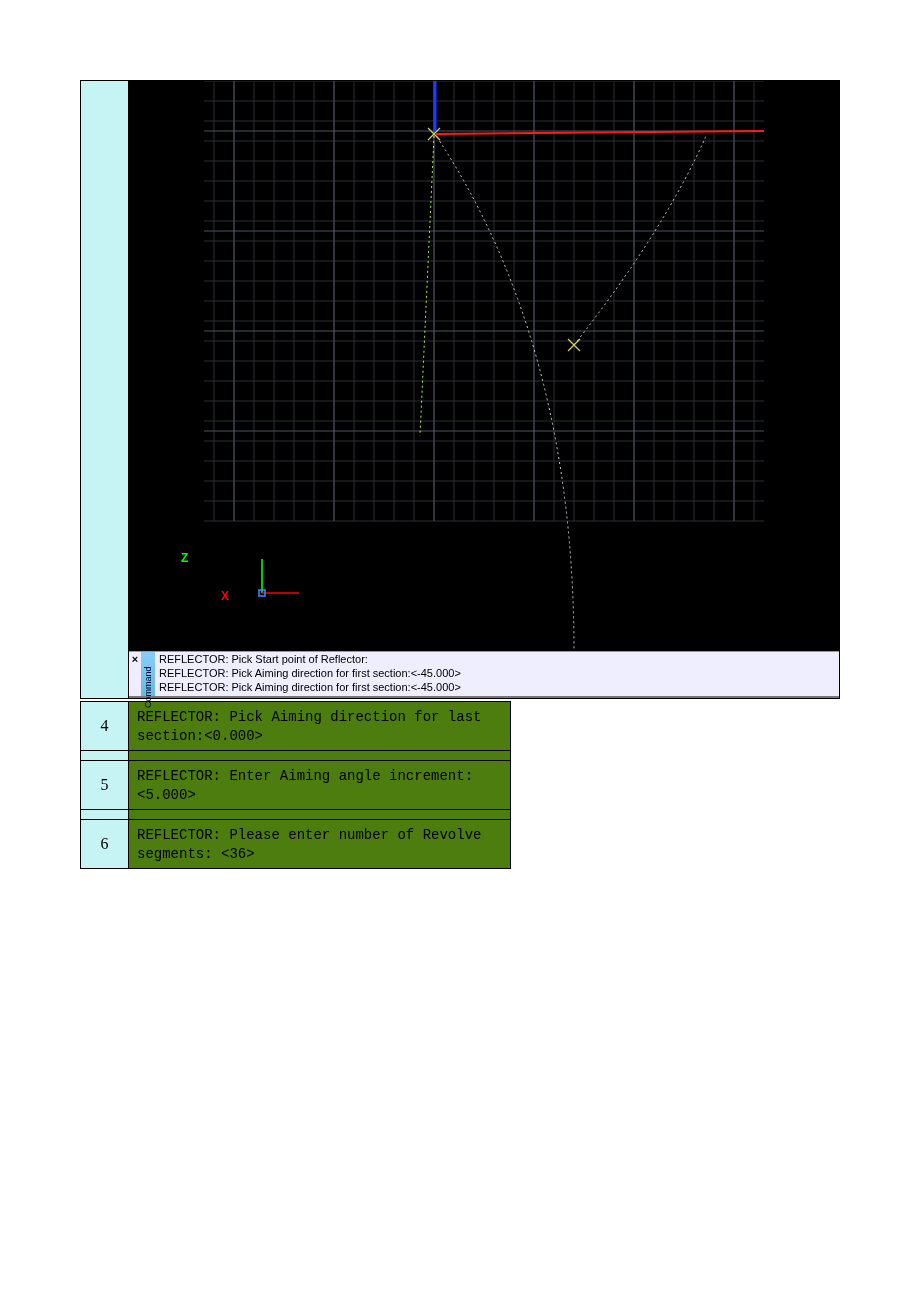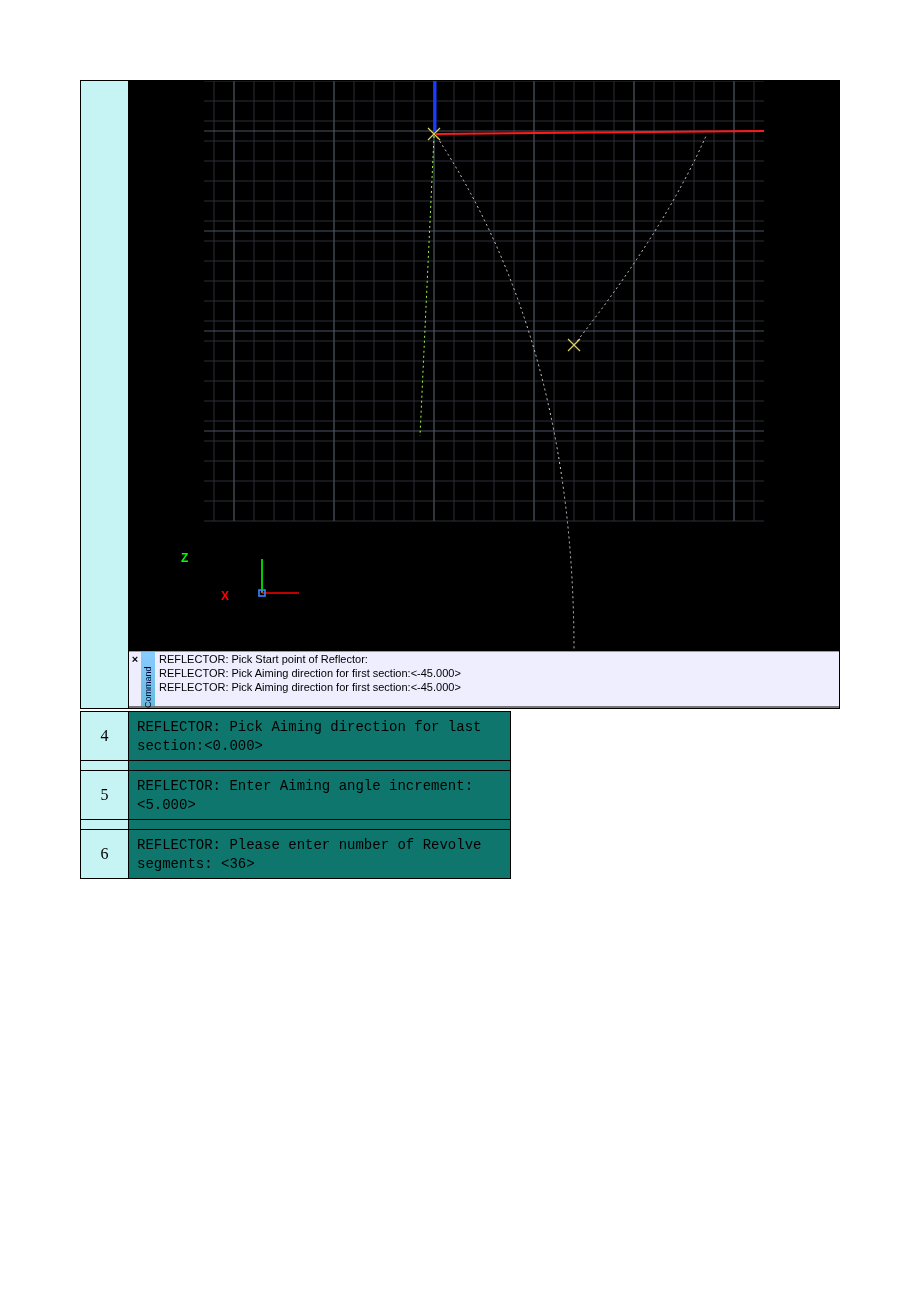--- a/index.html
+++ b/index.html
@@ -10,26 +10,26 @@
   .vpcell { flex: 1; display: flex; flex-direction: column; }
   .viewport { position: relative; background: #000; height: 570px; overflow: hidden; }
   .viewport svg { position: absolute; inset: 0; width: 100%; height: 100%; }
   .axis-label { position: absolute; font: bold 12px Arial; user-select: none; }
   .axZ { color: #0f0; left: 52px; top: 470px; }
   .axX { color: #f00; left: 92px; top: 508px; }
   .commandbar { display: flex; background: #eef; border-top: 1px solid #999; border-bottom: 2px solid #777; font: 11px Arial; }
   .closecmd { width: 12px; text-align: center; cursor: pointer; font-weight: bold; padding-top: 1px; }
   .cmdlabel { width: 14px; background: linear-gradient(#8cf,#6bd); position: relative; }
   .cmdlabel span { position: absolute; transform: rotate(-90deg); transform-origin: 0 0; left: 2px; top: 56px; font-size: 9px; color: #003; white-space: nowrap; }
-  .cmdlines { flex: 1; padding: 1px 4px 12px 4px; line-height: 1.25; color: #000; }
+  .cmdlines { flex: 1; padding: 1px 4px 2px 4px; line-height: 1.25; color: #000; }
   .cmdlines div { white-space: nowrap; }
   table.steps { border-collapse: collapse; margin-top: 2px; }
   table.steps td { border: 1px solid #000; vertical-align: middle; }
   .num { width: 48px; background: #c6f3f3; text-align: center; font: 16px 'Times New Roman', serif; }
-  .txt { width: 382px; background: #0f766e; font: 14px 'Courier New', monospace; padding: 6px 6px 4px 8px; line-height: 1.35; }
+  .txt { width: 382px; background: #4d7c0f; font: 14px 'Courier New', monospace; padding: 6px 6px 4px 8px; line-height: 1.35; }
   .gap { height: 10px; }
 </style>
 </head>
 <body>
 
 <div class="wrap">
   <div class="toprow">
     <div class="sidecell"></div>
     <div class="vpcell">
       <div class="viewport">

